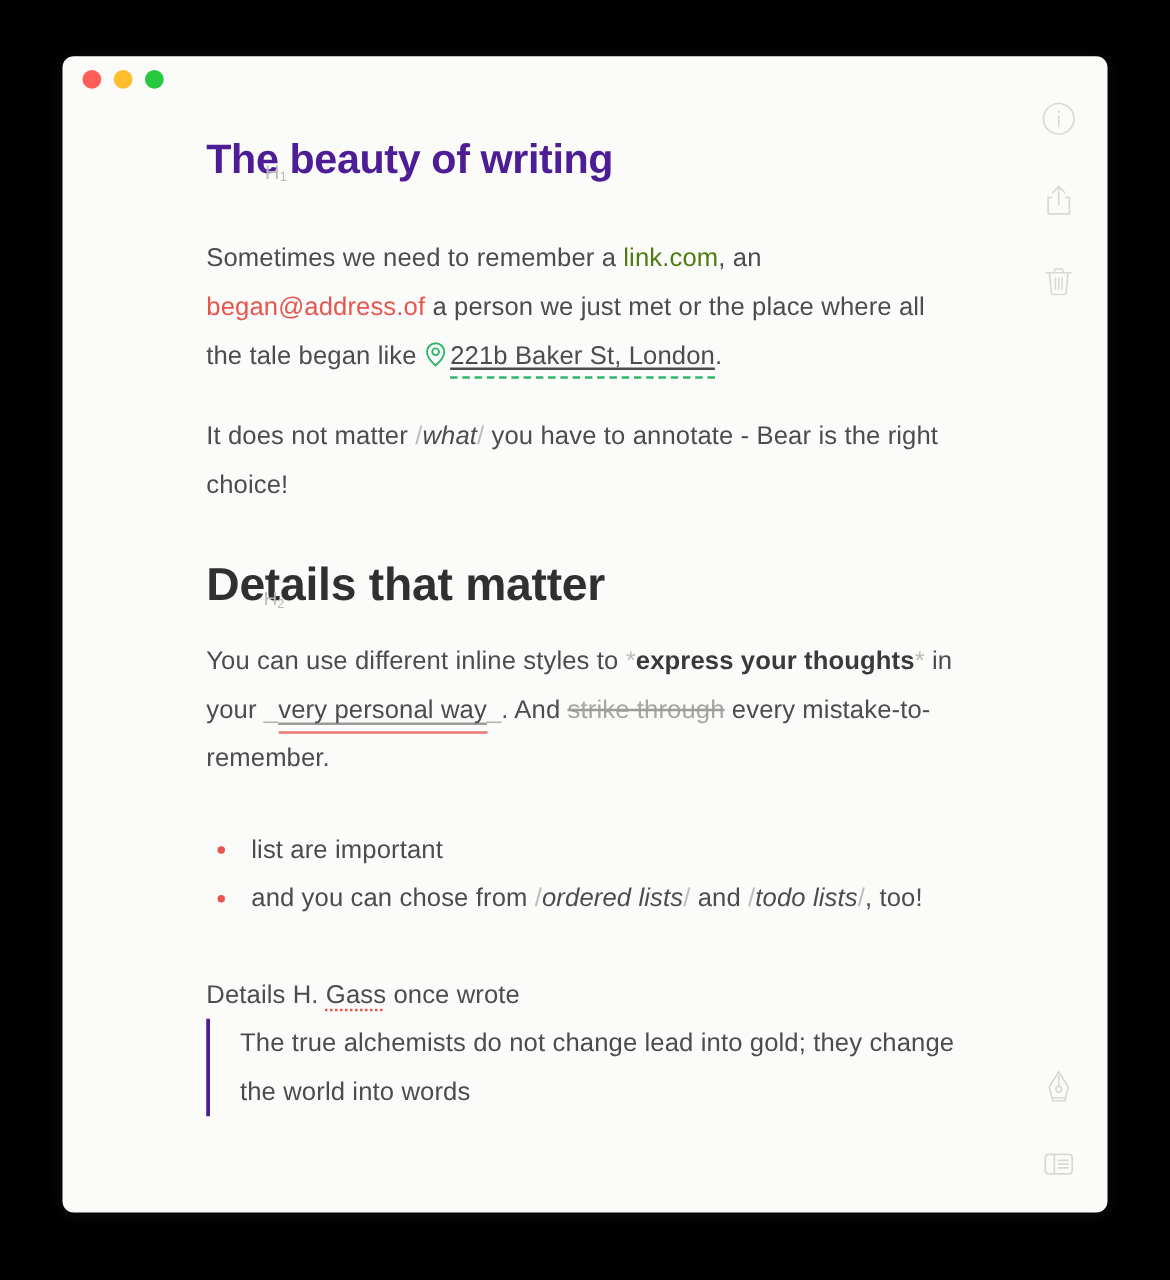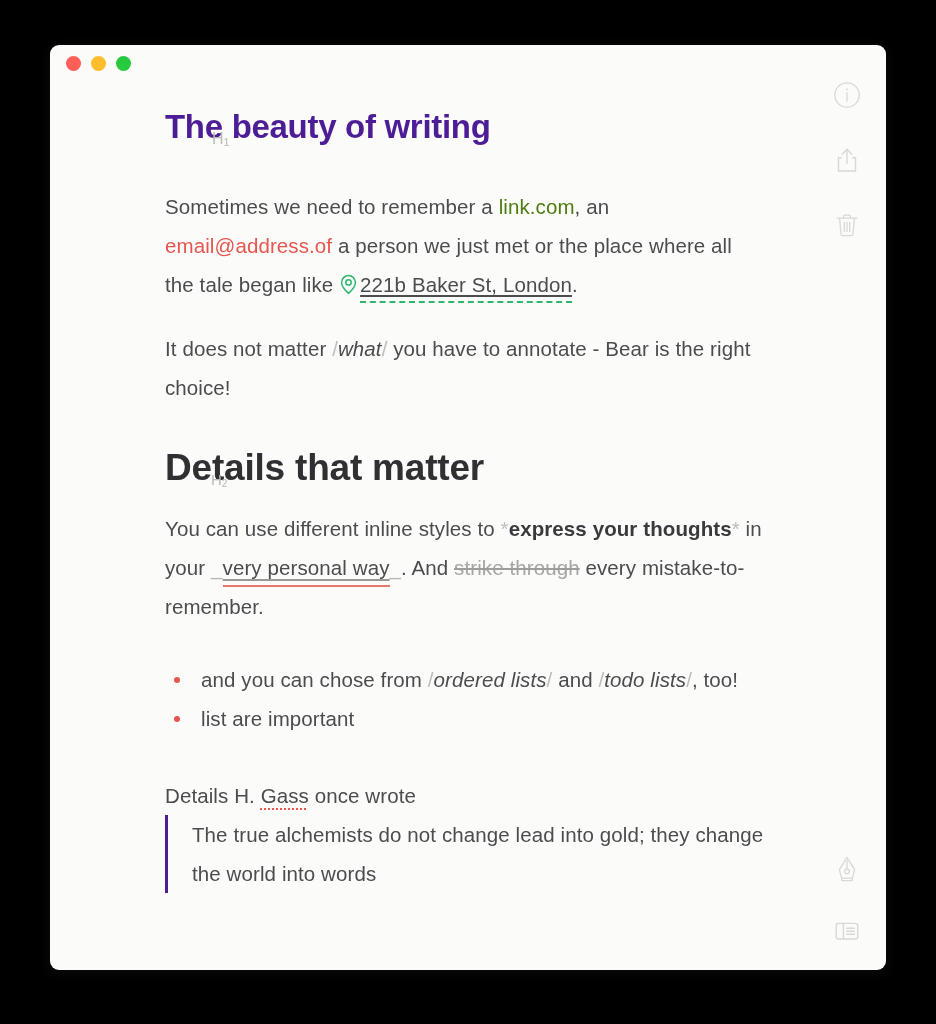--- a/index.html
+++ b/index.html
@@ -248,21 +248,21 @@
 
   <div class="doc">
 
     <div class="h1-row">
       <span class="marker"><span>H</span><sub>1</sub></span>
       <h1 class="title">The beauty of writing</h1>
     </div>
 
     <div class="sp-after-h1"></div>
 
-    <p class="para"><span>Sometimes we need to remember a </span><span class="link">link.com</span><span>, an </span><span class="email">email@address.of</span><span> a person we just met or the place where all the tale began like </span><span class="pin"><svg width="19" height="21" viewBox="0 0 19 21" fill="none" stroke="#2fb66d" stroke-width="1.5">
+    <p class="para"><span>Sometimes we need to remember a </span><span class="link">link.com</span><span>, an </span><span class="email">began@address.of</span><span> a person we just met or the place where all the tale began like </span><span class="pin"><svg width="19" height="21" viewBox="0 0 19 21" fill="none" stroke="#2fb66d" stroke-width="1.5">
             <path d="M9.5 1.6 C5.7 1.6 2.6 4.7 2.6 8.5 C2.6 13.2 9.5 19.4 9.5 19.4 C9.5 19.4 16.4 13.2 16.4 8.5 C16.4 4.7 13.3 1.6 9.5 1.6 Z" stroke-linejoin="round"></path>
             <circle cx="9.5" cy="8.4" r="2.7"></circle>
           </svg></span><span class="addr">221b Baker St, London</span><span>.</span></p>
 
     <div class="sp-para"></div>
 
     <p class="para"><span>It does not matter </span><span class="md-mark">/</span><span class="em">what</span><span class="md-mark">/</span><span> you have to annotate - Bear is the right choice!</span></p>
 
     <div class="sp-before-h2"></div>
 
@@ -271,22 +271,22 @@
       <h2 class="subtitle">Details that matter</h2>
     </div>
 
     <div class="sp-after-h2"></div>
 
     <p class="para"><span>You can use different inline styles to </span><span class="md-mark">*</span><span class="bold-txt">express your thoughts</span><span class="md-mark">*</span><span> in your </span><span class="u-mark">_</span><span class="uline">very personal way</span><span class="u-mark">_</span><span>. And </span><span class="strike">strike through</span><span> every mistake-to-remember.</span></p>
 
     <div class="sp-before-list"></div>
 
     <ul class="blist">
+      <li><span>list are important</span></li>
       <li><span>and you can chose from </span><span class="md-mark">/</span><span class="em">ordered lists</span><span class="md-mark">/</span><span> and </span><span class="md-mark">/</span><span class="em">todo lists</span><span class="md-mark">/</span><span>, too!</span></li>
-      <li><span>list are important</span></li>
     </ul>
 
     <div class="sp-before-q"></div>
 
     <p class="quote-intro"><span>Details H. </span><span class="misspell">Gass</span><span> once wrote</span></p>
 
     <blockquote class="bq"><span>The true alchemists do not change lead into gold; they change the world into words</span></blockquote>
 
   </div>
 </div>

